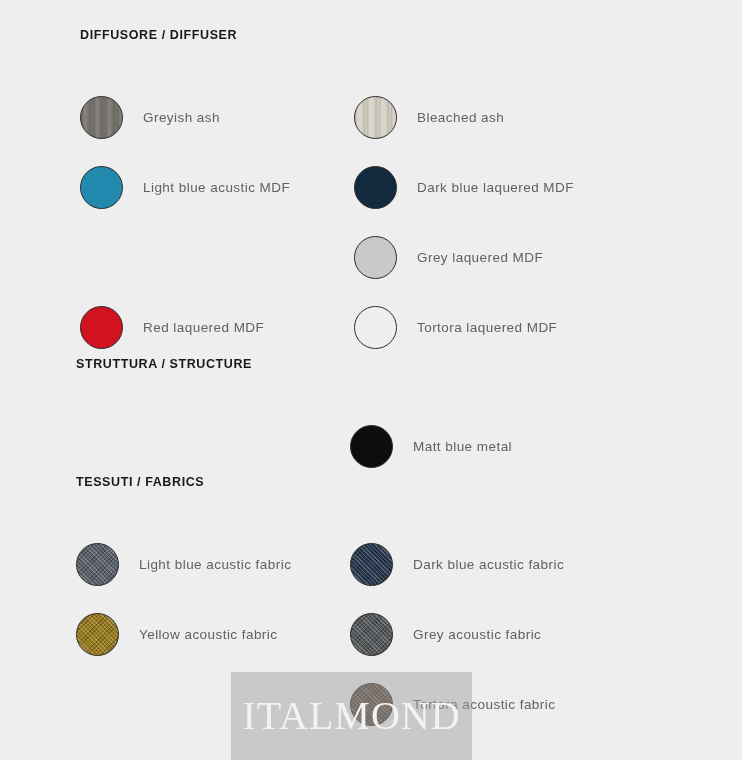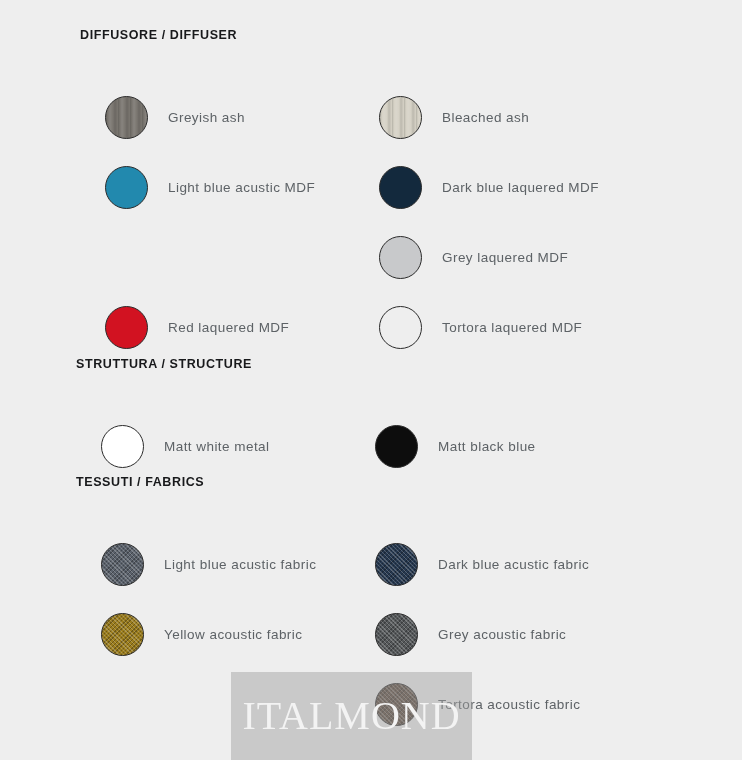--- a/index.html
+++ b/index.html
@@ -35,21 +35,20 @@
     text-transform: uppercase;
   }
 
   .rows {
     position: relative;
   }
 
   .row {
     position: relative;
     height: 70px;
-    margin-left: 25px;
   }
 
   .swatch-item {
     position: absolute;
     top: 0;
     height: 70px;
     display: flex;
     align-items: center;
   }
   .swatch-item.col-left  { left: 76px; }
@@ -165,27 +164,23 @@
               <div class="swatch tex-flat bordered"></div>
               <span class="swatch-label">Tortora laquered MDF</span>
             </div>
           </div>
         </div>
       </div>
       <div class="section" style="position: absolute; left: 0px; right: 0px; top: 357px;">
         <div class="section-title">STRUTTURA / STRUCTURE</div>
         <div class="rows" style="margin-top: 40px;">
           <div class="row">
-            <div class="swatch-item col-left">
-              <div class="swatch tex-flat bordered" style="background: rgb(255, 255, 255);"></div>
-              <span class="swatch-label">Matt white metal</span>
-            </div>
             <div class="swatch-item col-right">
               <div class="swatch tex-flat bordered" style="background: rgb(13, 13, 13);"></div>
-              <span class="swatch-label">Matt black blue</span>
+              <span class="swatch-label">Matt blue metal</span>
             </div>
           </div>
         </div>
       </div>
       <div class="section" style="position: absolute; left: 0px; right: 0px; top: 475px;">
         <div class="section-title">TESSUTI / FABRICS</div>
         <div class="rows" style="margin-top: 40px;">
           <div class="row">
             <div class="swatch-item col-left">
               <div class="swatch tex-weave bordered" style="background: rgb(90, 97, 107);"></div>

